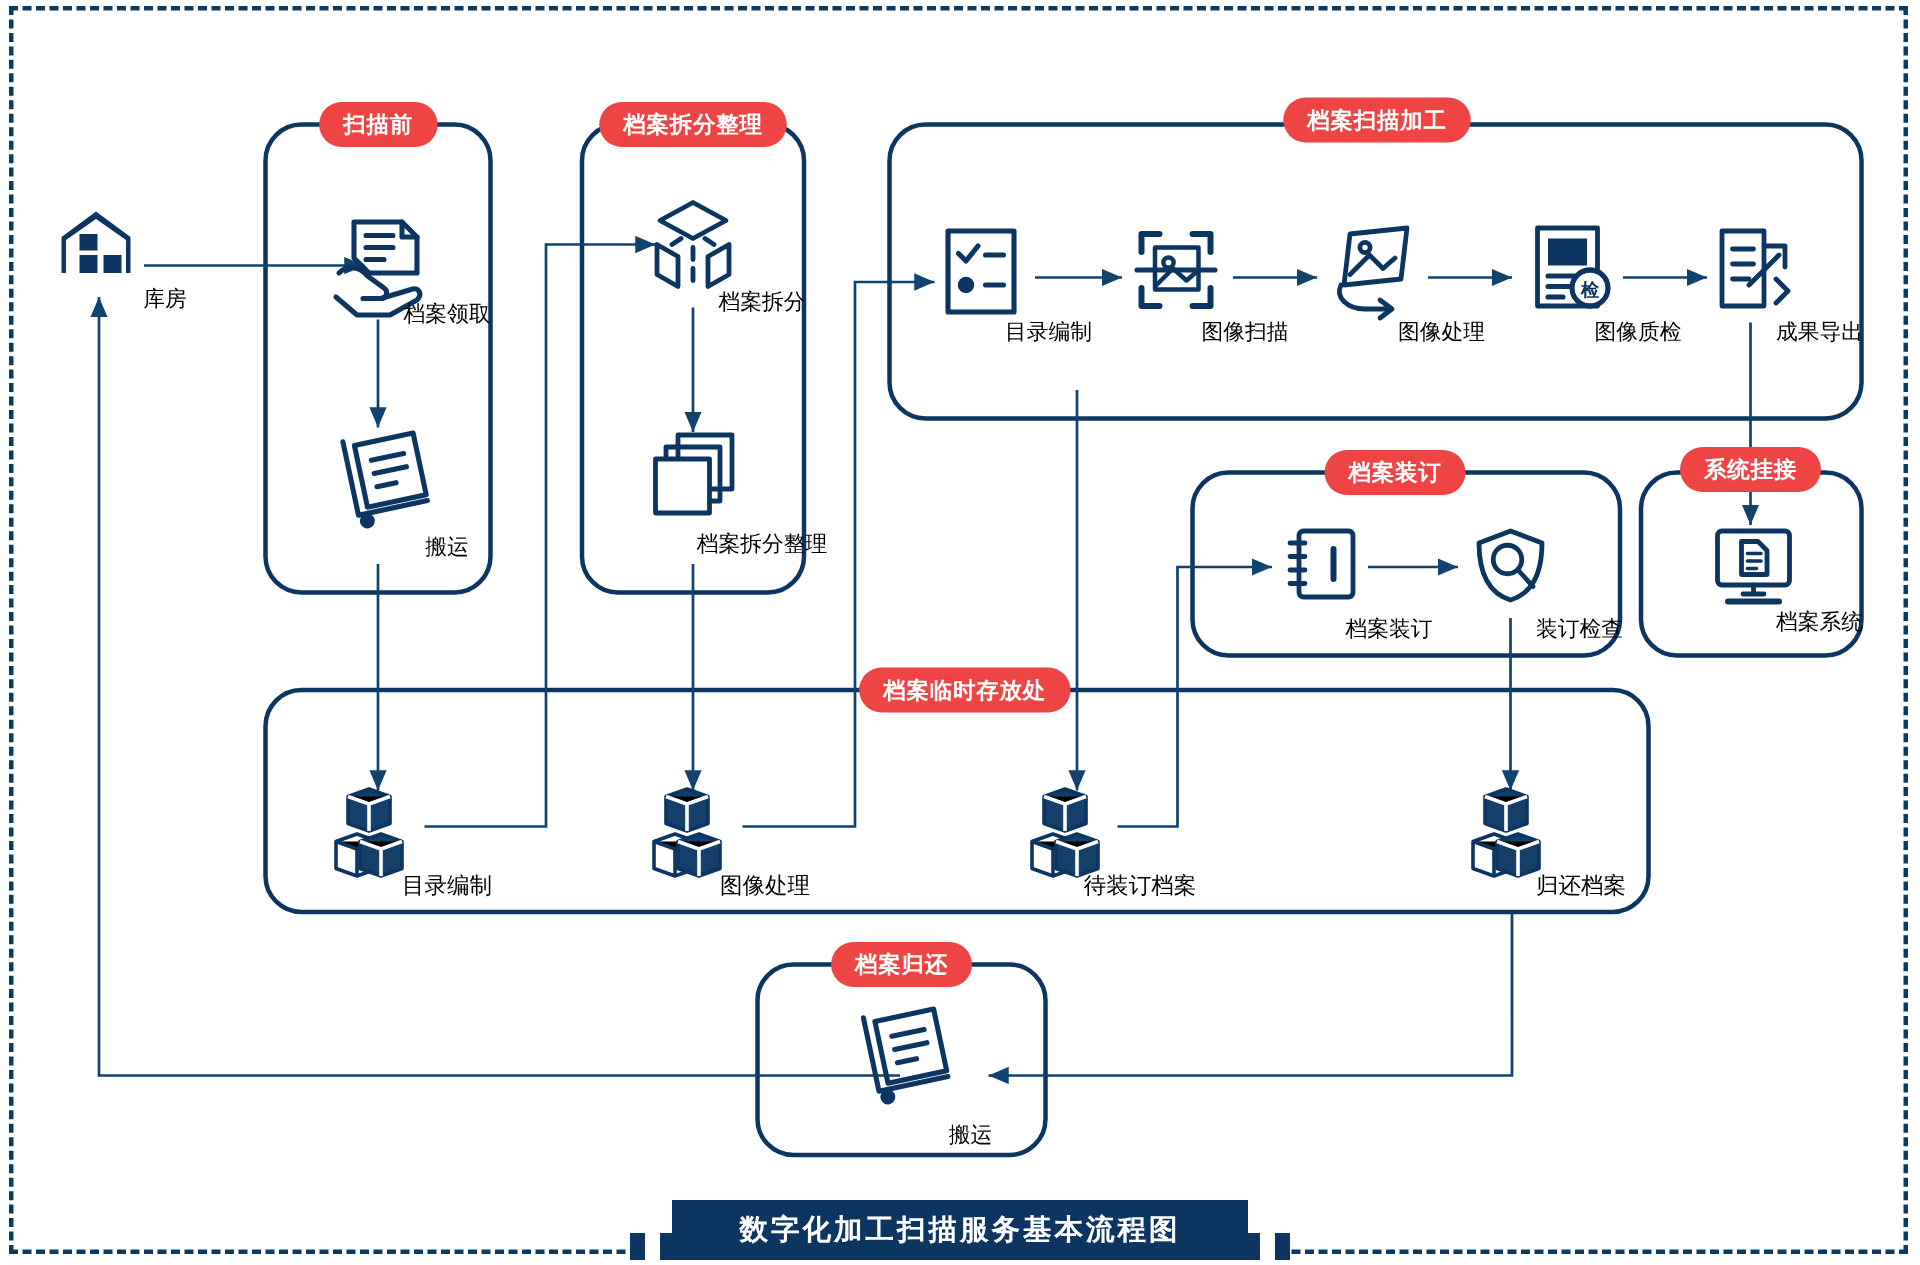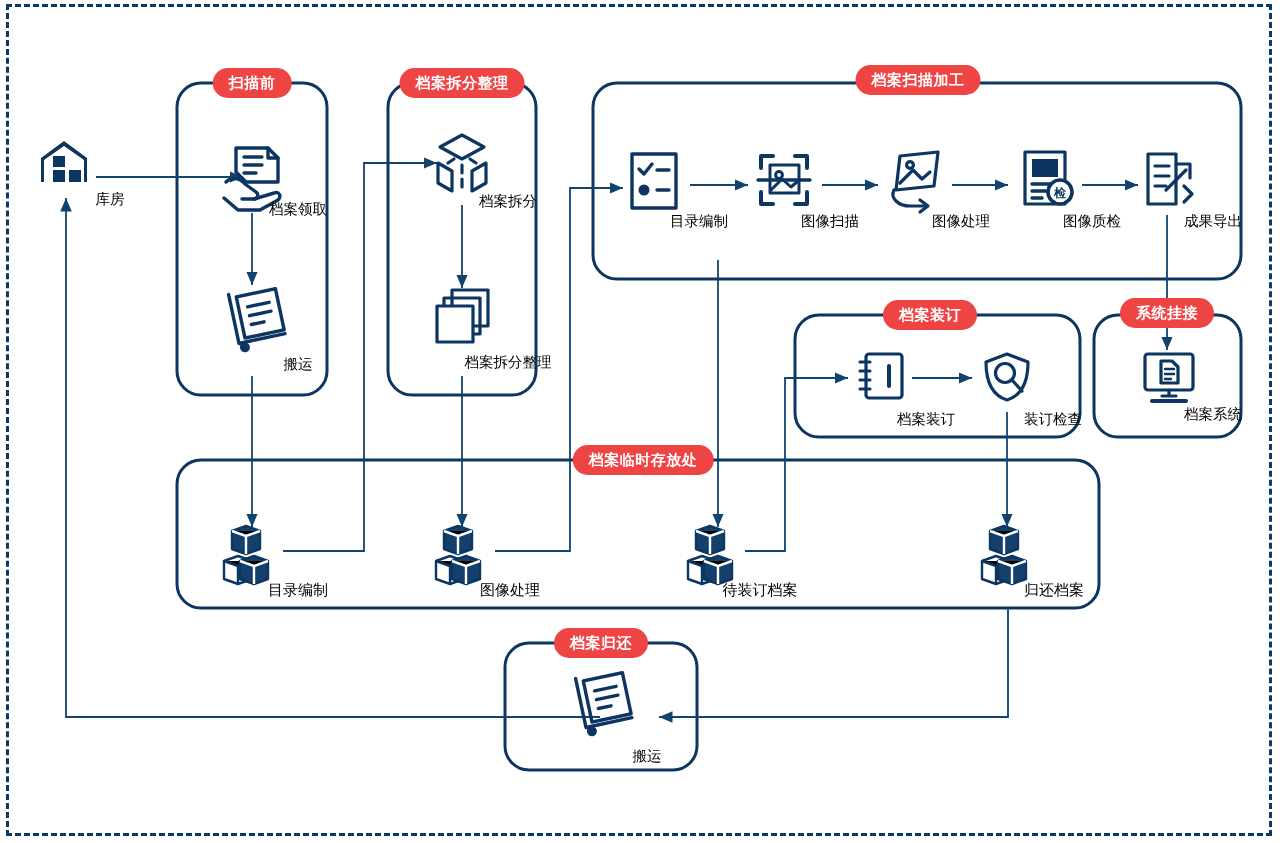--- a/index.html
+++ b/index.html
@@ -290,14 +290,23 @@
 
   <div class="cap" style="left:1167px;top:405px;">档案系统</div>
 
   <div class="cap big" style="left:252px; top:581px;">目录编制</div>
   <div class="cap big" style="left:464px; top:581px;">图像处理</div>
   <div class="cap big" style="left:714px; top:581px;">待装订档案</div>
   <div class="cap big" style="left:1008px;top:581px;">归还档案</div>
 
   <div class="cap" style="left:601px; top:747px;">搬运</div>
 
+  <div id="banner">
+    <div class="tail l"></div>
+    <div class="tail r"></div>
+    <div class="notch l"></div>
+    <div class="notch r"></div>
+    <div class="body">
+      <span class="title">数字化加工扫描服务基本流程图</span>
+    </div>
+  </div>
 
 </div>
 
 </body></html>

